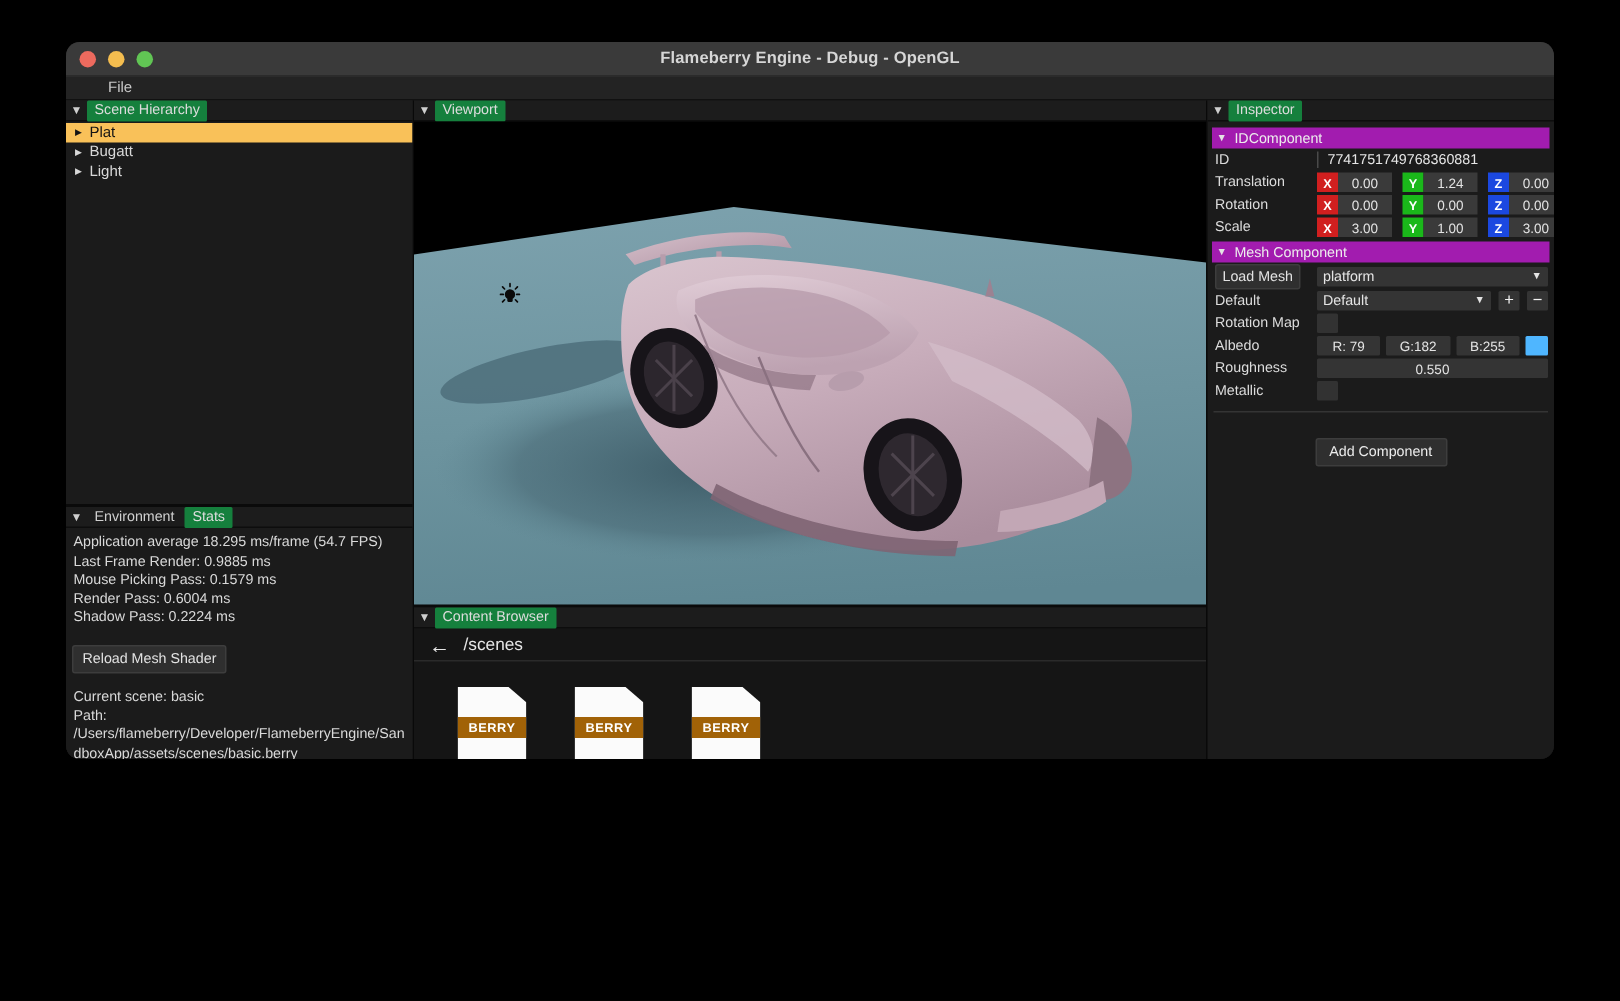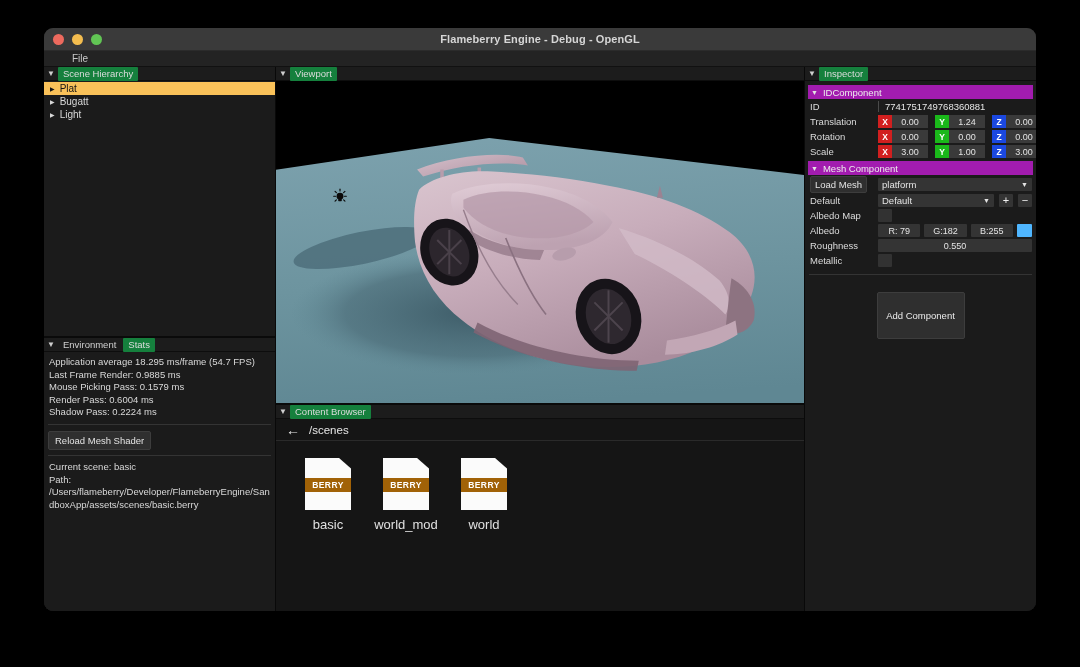--- a/index.html
+++ b/index.html
@@ -7,21 +7,21 @@
     width: 1080px; height: 667px;
     background: #000;
     font-family: "Liberation Sans", sans-serif;
     overflow: hidden;
   }
   .desktop { position: relative; width: 1080px; height: 667px; background: #000; }
 
   
   .window {
     position: absolute; left: 44px; top: 28px;
-    width: 992px; height: 583px;
+    width: 992px; height: 478px;
     background: #1e1e1e;
     border-radius: 9px;
     overflow: hidden;
     box-shadow: 0 6px 26px rgba(0,0,0,0.85);
     display: flex; flex-direction: column;
   }
   .titlebar {
     height: 23px; background: #3a3a3a;
     display: flex; align-items: center; position: relative;
     flex: none;
@@ -188,21 +188,21 @@
   .color-box { width: 15px; height: 13px; border-radius: 1px; flex: none; }
   .wide-field {
     height: 13px; background: #343434; color: #e4e4e4; font-size: 9px;
     display: flex; align-items: center; justify-content: center;
     border-radius: 1px; flex: 1;
   }
   .insp-hr { height: 1px; background: #343434; margin: 6px 4px 6px 4px; }
   .addcomp {
     display: block; width: 88px; margin: 17px auto;
     background: #2f2f2f; color: #ececec; font-size: 9.5px;
-    padding: 17px 0; text-align: center; border: 1px solid #3d3d3d; border-radius: 2px;
+    padding: 3px 0; text-align: center; border: 1px solid #3d3d3d; border-radius: 2px;
   }
 </style>
 </head>
 <body>
 
 <div class="desktop">
   <div class="window">
 
     <div class="titlebar">
       <div class="traffic">
@@ -509,21 +509,21 @@
               <span class="dropdown" style="flex:1">
                 <span>Default</span>
                 <span class="caret">▼</span>
               </span>
               <span class="sqbtn">+</span>
               <span class="sqbtn" style="margin-right:4px">−</span>
             </span>
           </div>
 
           <div class="row">
-            <span class="row-label">Albedo Map</span>
+            <span class="row-label">Rotation Map</span>
             <span class="row-fields">
               <span class="swatch-small"></span>
             </span>
           </div>
 
           <div class="row">
             <span class="row-label">Albedo</span>
             <span class="row-fields" style="gap:4px;padding-right:4px">
               <span class="chan">R: 79</span>
               <span class="chan">G:182</span>

